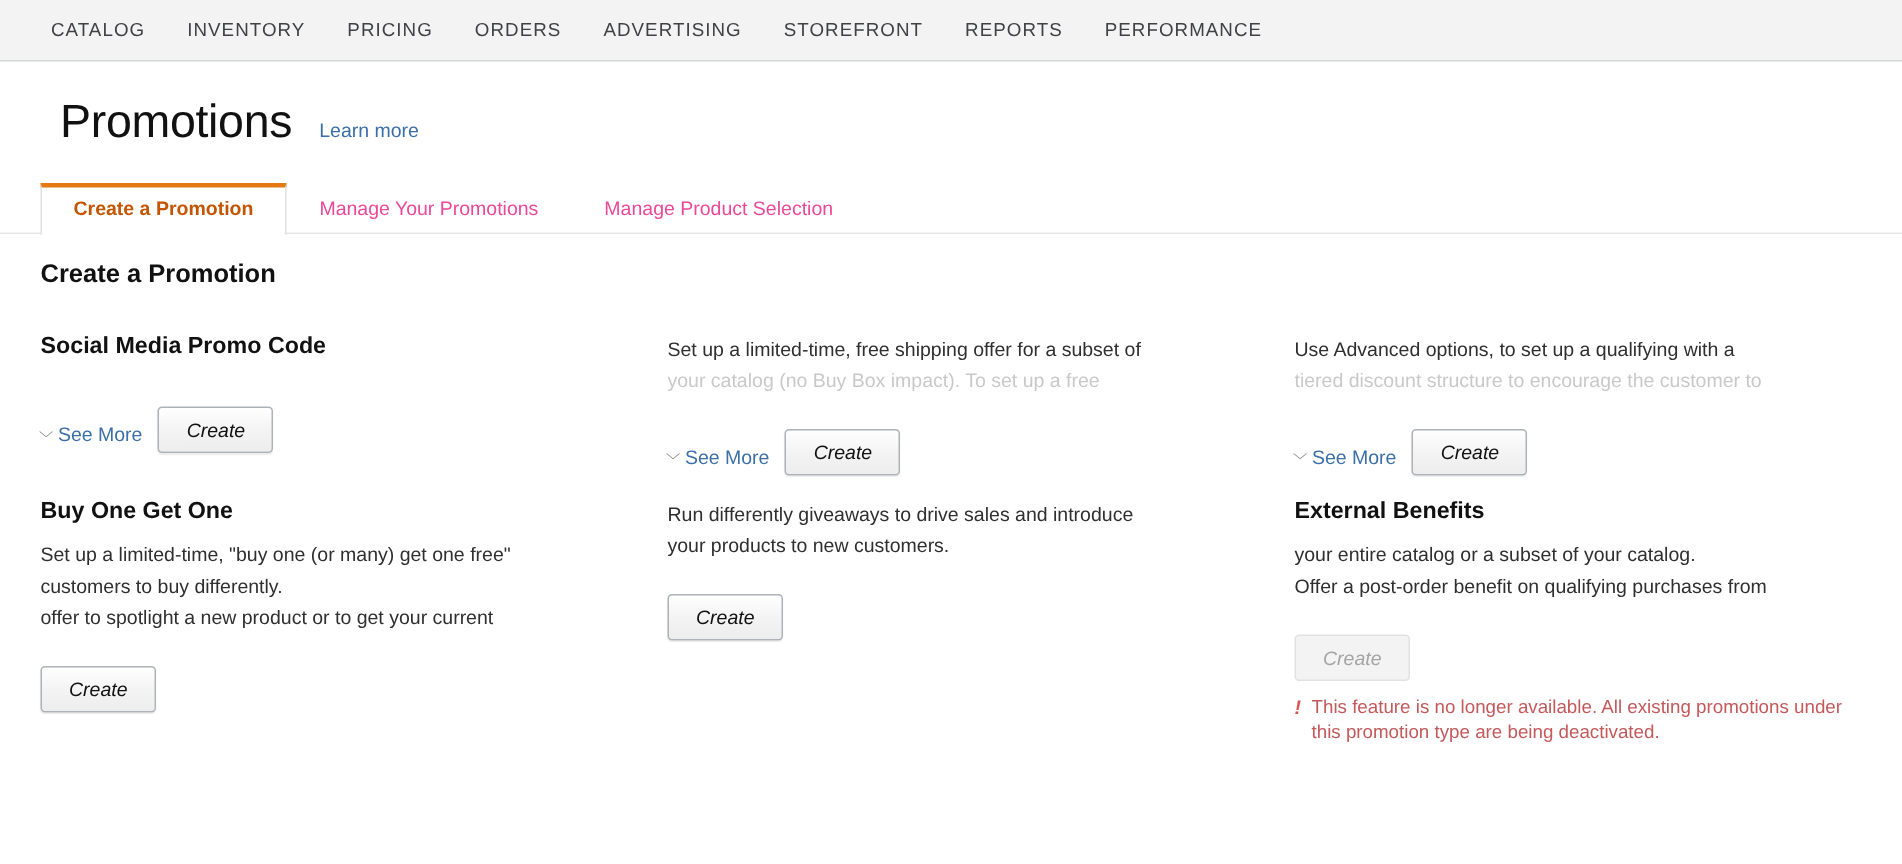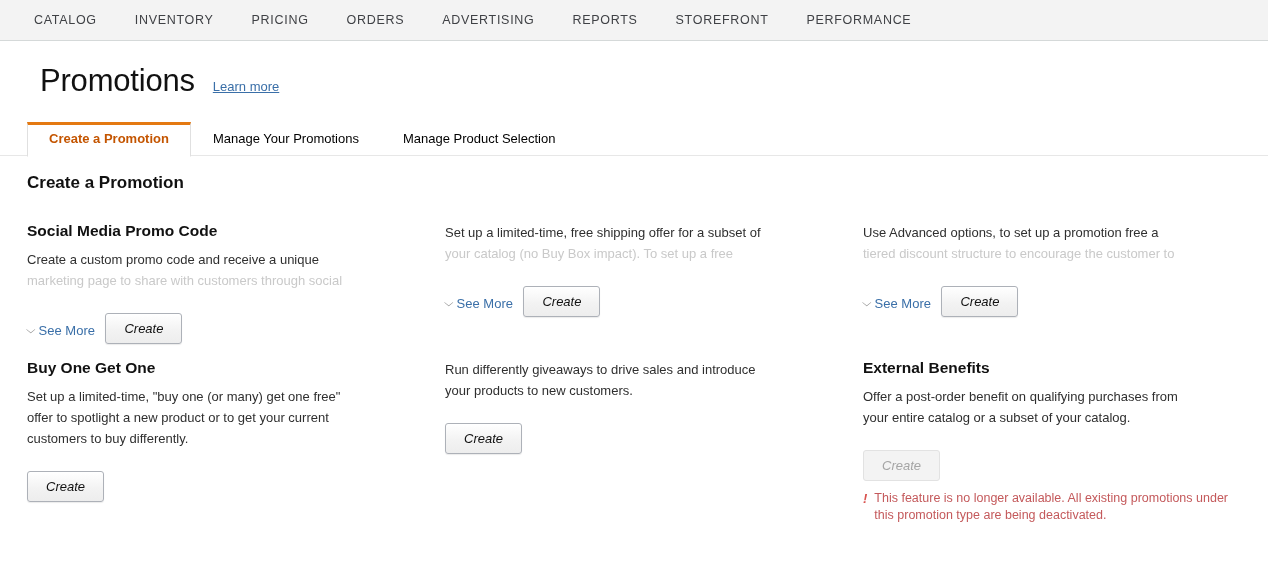--- a/index.html
+++ b/index.html
@@ -12,21 +12,21 @@
   }
 
   
   .topnav {
     height: 41px;
     background: #f3f3f3;
     border-bottom: 1px solid #d5d9d9;
     display: flex;
     align-items: center;
     padding-left: 20px;
-    gap: 10px;
+    gap: 0px;
   }
   .topnav-item {
     font-size: 12.5px;
     letter-spacing: 0.7px;
     color: #3f4145;
     padding: 0 14px;
     line-height: 40px;
     cursor: pointer;
     white-space: nowrap;
   }
@@ -41,21 +41,20 @@
   .page-title {
     font-size: 31px;
     font-weight: 400;
     color: #111111;
     letter-spacing: -0.2px;
   }
   .learn-more {
     font-size: 13px;
     color: #3a6fa8;
     cursor: pointer;
-    text-decoration: underline;
   }
 
   
   .tabstrip {
     margin-top: 20px;
     height: 37px;
     position: relative;
     padding-left: 27px;
     display: flex;
     align-items: flex-end;
@@ -63,21 +62,21 @@
   .tabstrip:after {
     content: "";
     position: absolute;
     left: 0; right: 0; bottom: 0;
     height: 1px;
     background: #e7e7e7;
   }
   .tab {
     position: relative;
     font-size: 13px;
-    color: #000000;
+    color: #ec4899;
     padding: 9px 22px 10px 22px;
     cursor: pointer;
     z-index: 2;
     white-space: nowrap;
   }
   .tab.active {
     color: #c45500;
     font-weight: bold;
     background: #ffffff;
     border: 1px solid #e0e0e0;
@@ -187,22 +186,22 @@
 </style>
 </head>
 <body>
 
 <div class="topnav">
   <div class="topnav-item">CATALOG</div>
   <div class="topnav-item">INVENTORY</div>
   <div class="topnav-item">PRICING</div>
   <div class="topnav-item">ORDERS</div>
   <div class="topnav-item">ADVERTISING</div>
+  <div class="topnav-item">STOREFRONT</div>
   <div class="topnav-item">REPORTS</div>
-  <div class="topnav-item">STOREFRONT</div>
   <div class="topnav-item">PERFORMANCE</div>
 </div>
 
 <div class="page-head">
   <div class="page-title">Promotions</div>
   <div class="learn-more">Learn more</div>
 </div>
 
 <div class="tabstrip">
   <div class="tab active">Create a Promotion</div>
@@ -210,24 +209,20 @@
   <div class="tab">Manage Product Selection</div>
 </div>
 
 <div class="content">
   <div class="section-title">Create a Promotion</div>
 
   <div class="grid">
 
     <div class="card">
       <div class="card-title">Social Media Promo Code</div>
-      <div class="card-desc truncated">
-        <div>Create a custom promo code and receive a unique</div>
-        <div class="line-fade">marketing page to share with customers through social</div>
-      </div>
       <div class="see-more">
         <span class="chev">⌵</span>
         <span class="see-more-label">See More</span>
       </div>
       <div class="btn">Create</div>
     </div>
 
     <div class="card">
       <div class="card-desc truncated">
         <div>Set up a limited-time, free shipping offer for a subset of</div>
@@ -235,57 +230,57 @@
       </div>
       <div class="see-more">
         <span class="chev">⌵</span>
         <span class="see-more-label">See More</span>
       </div>
       <div class="btn">Create</div>
     </div>
 
     <div class="card">
       <div class="card-desc truncated">
-        <div>Use Advanced options, to set up a promotion free a</div>
+        <div>Use Advanced options, to set up a qualifying with a</div>
         <div class="line-fade">tiered discount structure to encourage the customer to</div>
       </div>
       <div class="see-more">
         <span class="chev">⌵</span>
         <span class="see-more-label">See More</span>
       </div>
       <div class="btn">Create</div>
     </div>
 
   </div>
 
   <div class="grid row2">
 
     <div class="card">
       <div class="card-title">Buy One Get One</div>
       <div class="card-desc">
         <div>Set up a limited-time, "buy one (or many) get one free"</div>
+        <div>customers to buy differently.</div>
         <div>offer to spotlight a new product or to get your current</div>
-        <div>customers to buy differently.</div>
       </div>
       <div class="btn">Create</div>
     </div>
 
     <div class="card">
       <div class="card-desc">
         <div>Run differently giveaways to drive sales and introduce</div>
         <div>your products to new customers.</div>
       </div>
       <div class="btn">Create</div>
     </div>
 
     <div class="card">
       <div class="card-title">External Benefits</div>
       <div class="card-desc">
+        <div>your entire catalog or a subset of your catalog.</div>
         <div>Offer a post-order benefit on qualifying purchases from</div>
-        <div>your entire catalog or a subset of your catalog.</div>
       </div>
       <div class="btn disabled">Create</div>
       <div class="alert">
         <span class="alert-icon">!</span>
         <span>This feature is no longer available. All existing promotions under this promotion type are being deactivated.</span>
       </div>
     </div>
 
   </div>
 </div>

